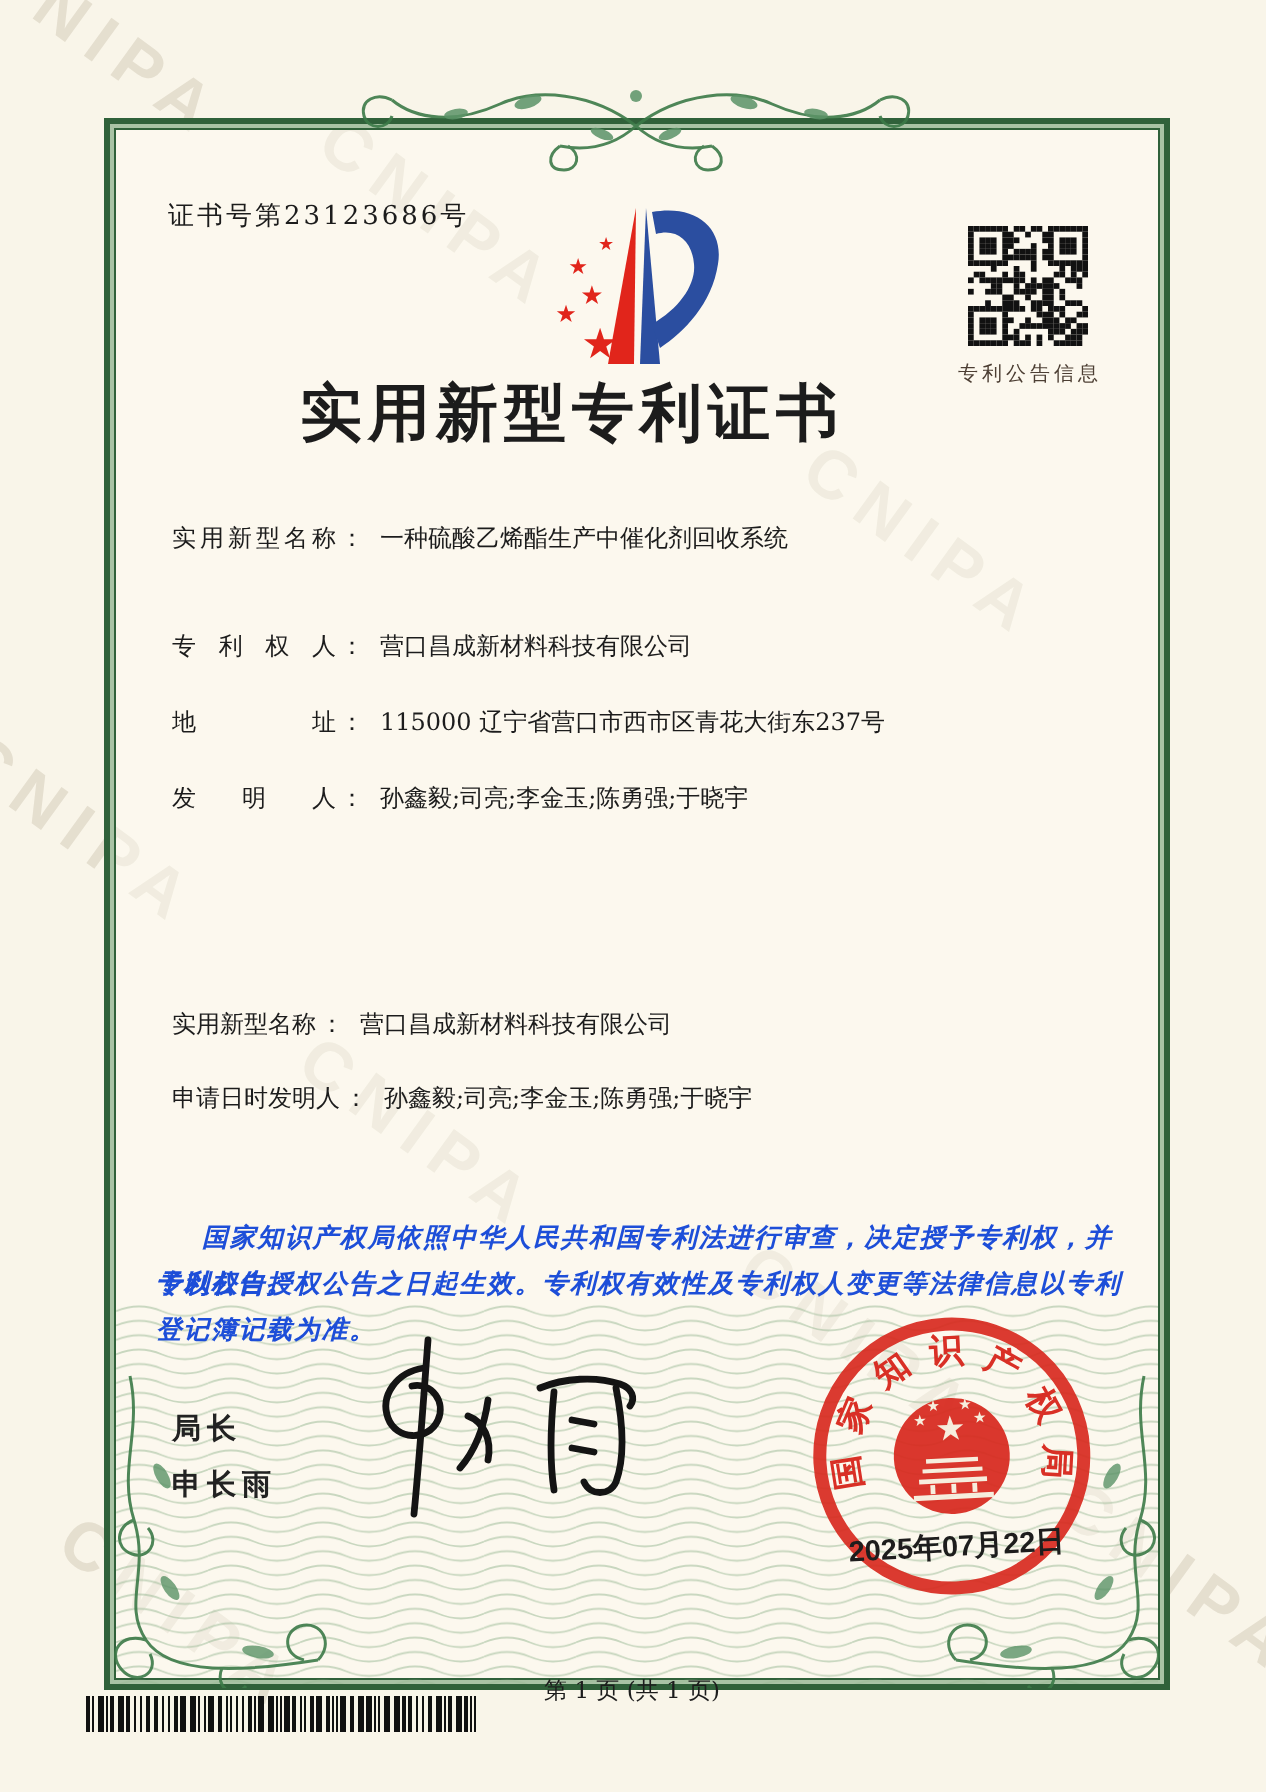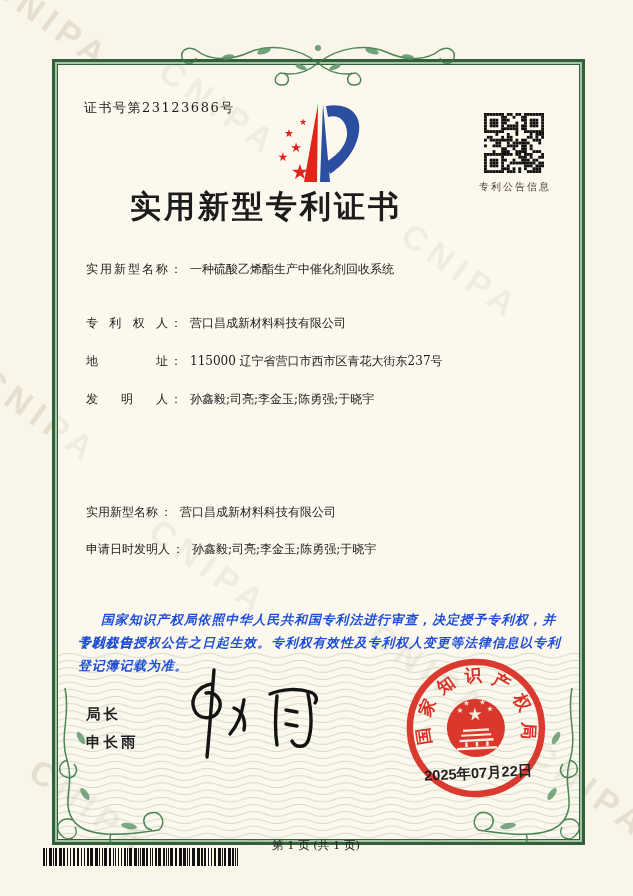--- a/index.html
+++ b/index.html
@@ -20,21 +20,21 @@
     z-index:2;background:rgba(255,253,244,.45);
   }
   .waves{position:absolute;left:58px;top:652px;z-index:2;}
   .orn-top{position:absolute;left:168px;top:40px;z-index:3;}
   .orn-bl{position:absolute;left:55px;top:686px;z-index:3;}
   .orn-br{position:absolute;left:442px;top:686px;z-index:3;transform:scaleX(-1);}
   .certno{position:absolute;left:84px;top:99px;font-size:13px;letter-spacing:1.5px;z-index:5;}
   .logo{position:absolute;left:250px;top:98px;z-index:5;}
   .qr{position:absolute;left:484px;top:113px;z-index:5;}
   .qrlabel{position:absolute;left:468px;top:180px;width:94px;text-align:center;font-size:10px;letter-spacing:2px;color:#4c3e33;z-index:5;}
-  .title{position:absolute;left:0;top:186px;width:532px;text-align:center;font-size:31px;font-weight:700;letter-spacing:3px;z-index:5;}
+  .title{position:absolute;left:0;top:186px;width:532px;text-align:center;font-size:31px;font-weight:700;letter-spacing:3px;z-index:5;padding-left:20px;}
   .row{position:absolute;left:86px;width:480px;font-size:12px;z-index:5;white-space:nowrap;}
   .jlabel{display:inline-block;width:82px;text-align:justify;text-align-last:justify;}
   .alabel{display:inline-block;}
   .rlabel{display:inline-block;}
   .colon{display:inline-block;margin:0 8px 0 2px;}
   .lval{display:inline-block;width:152px;}
   .para{position:absolute;left:78px;width:486px;font-size:12.8px;font-style:italic;letter-spacing:1px;line-height:23px;z-index:5;color:#1d4ed8;font-weight:bold;}
   .director{position:absolute;left:86px;z-index:5;font-family:Liberation Mono, monospace;font-weight:700;font-size:14.5px;letter-spacing:3px;color:#222;}
   .sig{position:absolute;left:178px;top:664px;z-index:6;}
   .seal{position:absolute;left:401px;top:653px;z-index:6;transform:rotate(-3deg);opacity:.96;}

